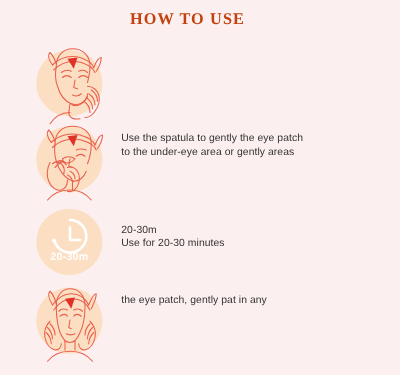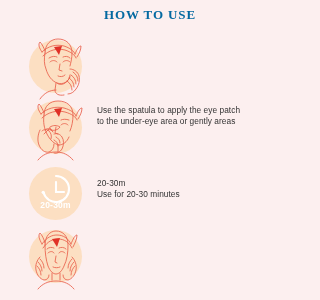--- a/index.html
+++ b/index.html
@@ -23,21 +23,21 @@
   .title {
     position: absolute;
     top: 7px;
     left: 0;
     width: 300px;
     text-align: center;
     font-family: "Liberation Serif", serif;
     font-weight: bold;
     font-size: 13px;
     letter-spacing: 0.9px;
-    color: #0369a1;
+    color: #c2410c;
   }
   .steps {
     position: absolute;
     top: 36px;
     left: 0;
     width: 300px;
   }
   .step {
     position: absolute;
     left: 0;
@@ -187,21 +187,21 @@
 
             <path d="M32 33 C35 31, 39 31, 42 33 C40 36, 36 37, 33 36 Z"></path>
             <path d="M31 35 L26 40"></path>
 
             <path d="M20 66 C24 61, 30 58, 38 58 C45 58, 51 61, 55 66"></path>
           </g>
           <path d="M36 15 L44 14 L41 23 Z" fill="#e03127" stroke="none"></path>
         </svg>
       </div>
       <div class="step-text t2">
-        <div>Use the spatula to apply the eye patch</div>
+        <div>Use the spatula to gently the eye patch</div>
         <div>to the under-eye area or gently areas</div>
       </div>
     </div>
 
     <div class="step step-3">
       <div class="circle">
         <svg viewBox="0 0 53 53" xmlns="http://www.w3.org/2000/svg">
           <g fill="none" stroke="#ffffff" stroke-width="2.1" stroke-linecap="round">
             <path d="M27 9 A13 13 0 1 1 14.5 25.5"></path>
             <circle cx="14.2" cy="25.3" r="1.6" fill="#ffffff" stroke="none"></circle>
@@ -251,17 +251,18 @@
             <path d="M54 36 C52 38, 50 41, 50 45"></path>
             <path d="M56 39 C54 41, 52 44, 52 48"></path>
             <path d="M57 43 C55 45, 53 48, 53 52"></path>
 
             <path d="M20 66 C24 61, 30 58, 38 58 C46 58, 52 61, 56 66"></path>
           </g>
           <path d="M34 16 L42 15 L39 24 Z" fill="#e03127" stroke="none"></path>
         </svg>
       </div>
       <div class="step-text t4">
+        <div>the eye patch, gently pat in any</div>
       </div>
     </div>
 
   </div>
 </div>
 
 </body></html>

